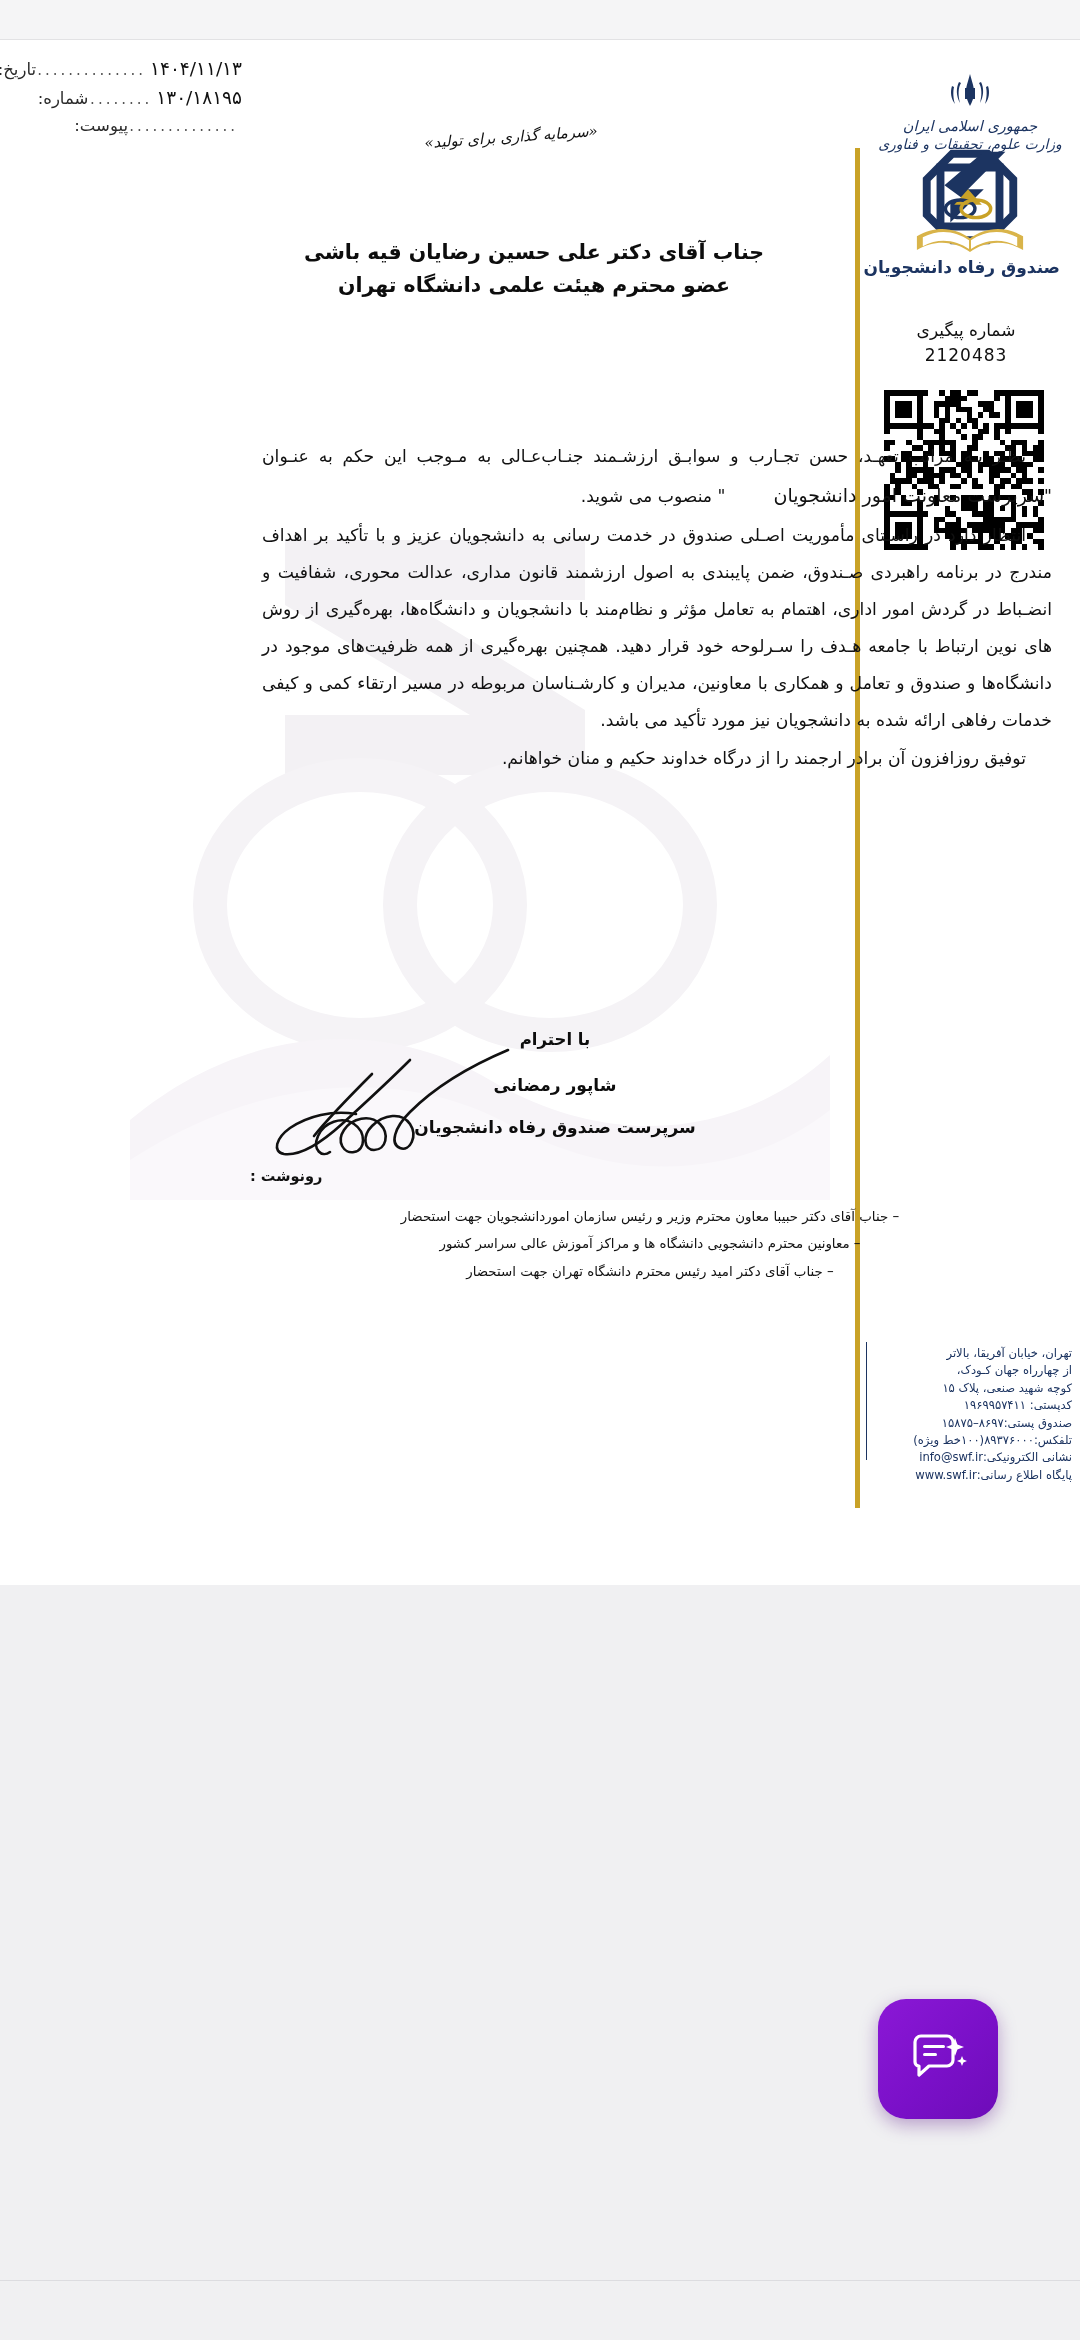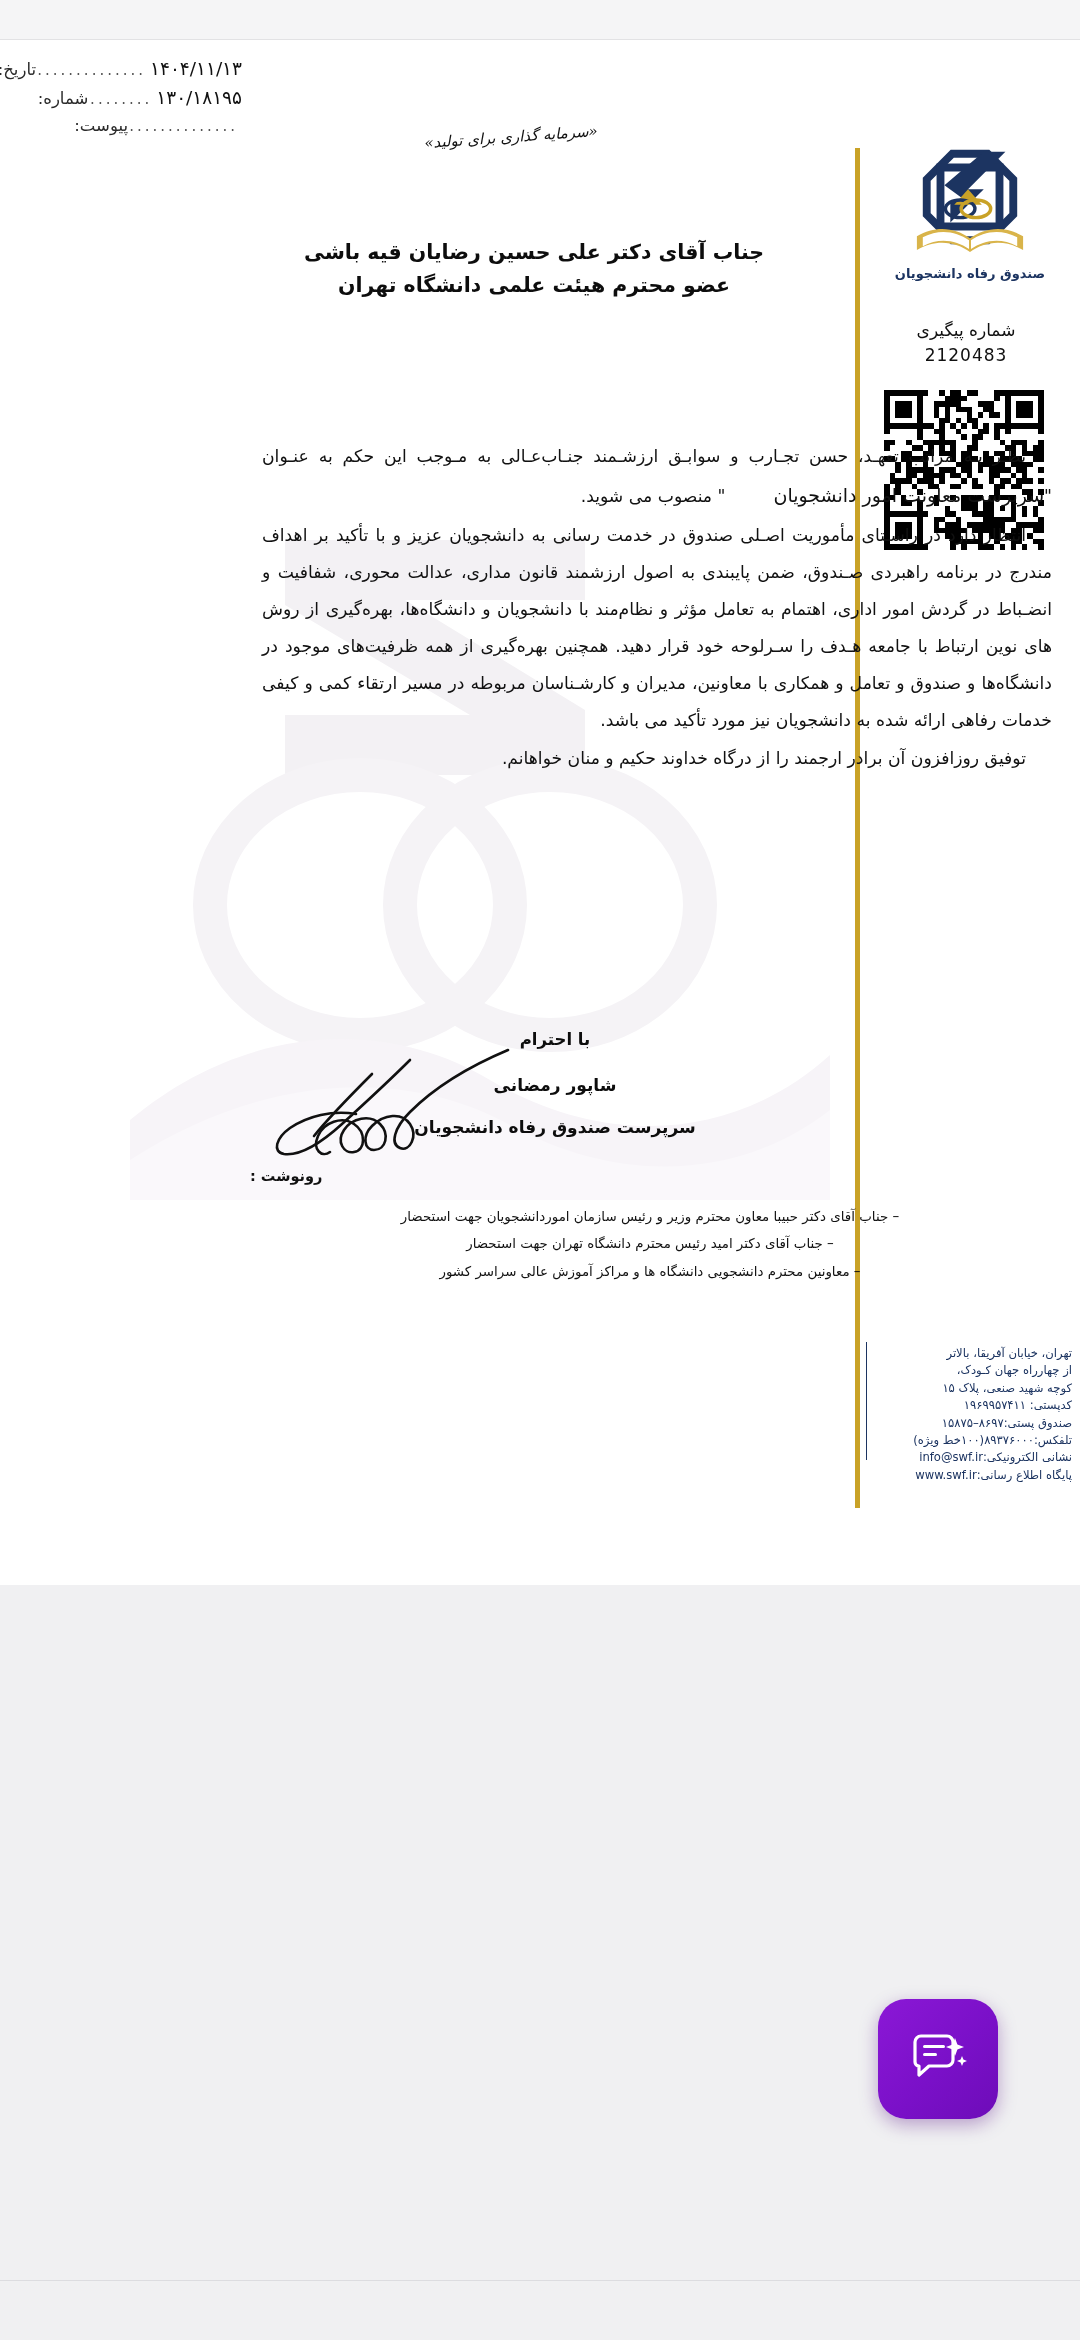--- a/index.html
+++ b/index.html
@@ -154,22 +154,22 @@
   
   .swf-logo {
     position: absolute;
     top: 98px;
     left: 880px;
     width: 180px;
     text-align: center;
   }
   .swf-mark { display:block; margin: 0 auto; width: 118px; height: 118px; }
   .swf-caption {
-    margin-top: 10px;
-    font-size: 13px;
+    margin-top: 1px;
+    font-size: 17px;
     font-weight: bold;
     color: #1c3461;
     white-space: nowrap;
   }
 
   
   .tracking {
     position: absolute;
     top: 280px;
     left: 872px;
@@ -390,20 +390,33 @@
       <div class="meta-row r3">
         <span class="meta-value"></span>
         <span class="meta-dots">..............</span>
         <span class="meta-label">پیوست:</span>
       </div>
 
     </div>
 
     <div class="slogan">«سرمایه گذاری برای تولید»</div>
 
+    <div class="ministry">
+      <svg class="ministry-mark" viewBox="0 0 44 42">
+        <path d="M22 2 C20 10 18 14 18 20 C18 26 20 30 22 34 C24 30 26 26 26 20 C26 14 24 10 22 2 Z" fill="#1c3461"></path>
+        <path d="M11 10 C8 16 8 24 12 31 C10 23 10 16 13 11 Z" fill="#1c3461"></path>
+        <path d="M33 10 C36 16 36 24 32 31 C34 23 34 16 31 11 Z" fill="#1c3461"></path>
+        <path d="M4 14 C2 20 3 27 7 32 C5 26 5 19 6 15 Z" fill="#1c3461"></path>
+        <path d="M40 14 C42 20 41 27 37 32 C39 26 39 19 38 15 Z" fill="#1c3461"></path>
+        <rect x="17" y="16" width="3" height="11" fill="#1c3461"></rect>
+        <rect x="24" y="16" width="3" height="11" fill="#1c3461"></rect>
+      </svg>
+      <div class="ministry-l1">جمهوری اسلامی ایران</div>
+      <div class="ministry-l2">وزارت علوم، تحقیقات و فناوری</div>
+    </div>
 
     <div class="swf-logo">
       <svg class="swf-mark" viewBox="0 0 120 120">
 
         <g fill="none" stroke="#1c3461" stroke-width="8" stroke-linejoin="miter">
           <path d="M42 16 L78 16 L104 42 L104 78 L78 104 L42 104 L16 78 L16 42 Z"></path>
           <path d="M30 30 L90 30 L90 90 L30 90 Z"></path>
         </g>
 
         <path d="M74 14 L96 14 L58 52 L74 52 L40 86 L40 64 L56 64 L34 48 Z" fill="#1c3461"></path>
@@ -461,22 +474,22 @@
     <div class="sign-block">
       <div class="sign-closing">با احترام</div>
       <div class="sign-name">شاپور رمضانی</div>
       <div class="sign-title">سرپرست صندوق رفاه دانشجویان</div>
     </div>
 
     <div class="cc-block">
       <div class="cc-title">رونوشت :</div>
       <ul class="cc-list">
         <li>– جناب آقای دکتر حبیبا معاون محترم وزیر و رئیس سازمان اموردانشجویان جهت استحضار</li>
+        <li>– معاونین محترم دانشجویی دانشگاه ها و مراکز آموزش عالی سراسر کشور</li>
         <li>– جناب آقای دکتر امید رئیس محترم دانشگاه تهران جهت استحضار</li>
-        <li>– معاونین محترم دانشجویی دانشگاه ها و مراکز آموزش عالی سراسر کشور</li>
       </ul>
     </div>
 
     <div class="fc-sep"></div>
     <div class="footer-contact">
       <div>تهران، خیابان آفریقا، بالاتر</div>
       <div>از  چهارراه  جهان کـودک،</div>
       <div>کوچه شهید صنعی، پلاک ۱۵</div>
       <div>کدپستی:           ۱۹۶۹۹۵۷۴۱۱</div>
       <div>صندوق پستی:۸۶۹۷–۱۵۸۷۵</div>

